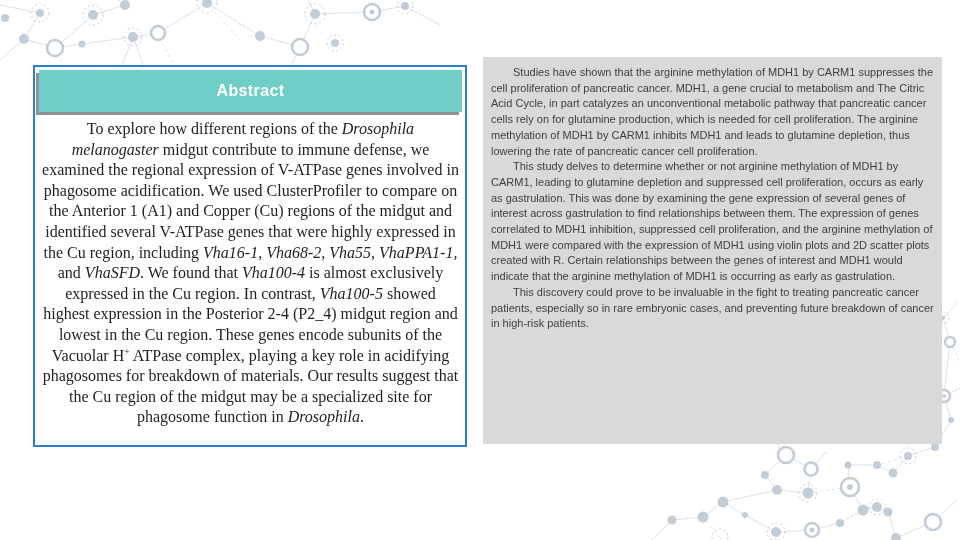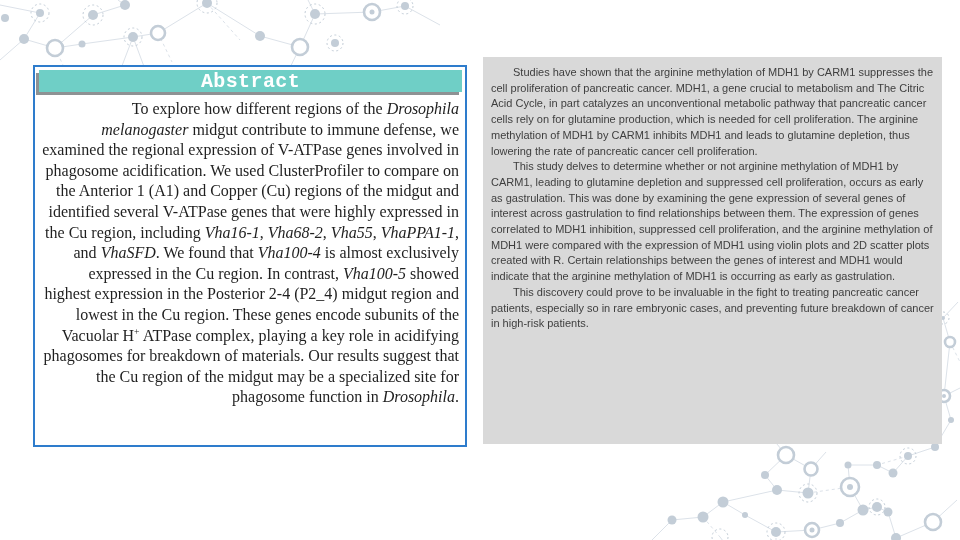--- a/index.html
+++ b/index.html
@@ -25,34 +25,34 @@
   .network-bg .ring{fill:#ffffff;stroke:var(--decoration-node);stroke-width:2.6;}
   .network-bg .dring{fill:none;stroke:var(--decoration-node);stroke-width:1;stroke-dasharray:2 2.6;}
 
   
   .panel-left{
     position:absolute;left:33px;top:65px;width:434px;height:382px;
     background:#ffffff;border:2px solid var(--panel-border-blue);
     box-sizing:border-box;z-index:2;
   }
   .abstract-header{
-    margin:3px 3px 0 4px;height:22px;
+    margin:3px 3px 0 4px;height:42px;
     background:var(--accent-teal);
     box-shadow:-3px 3px 0 0 var(--header-shadow-gray);
     display:flex;align-items:center;justify-content:center;
     color:var(--header-text-color);
-    font-family:Liberation Mono, monospace;
-    font-size:20px;font-weight:700;letter-spacing:0.4px;
+    font-family:Liberation Sans, sans-serif;
+    font-size:16px;font-weight:700;letter-spacing:0.4px;
   }
   .abstract-body{
     padding:7px 6px 0 7px;
     font-family:"Liberation Serif",serif;
     font-size:16px;line-height:20.6px;
     color:var(--left-text-color);
-    text-align:right;
+    text-align:center;
   }
   .abstract-body em{font-style:italic;}
   .abstract-body sup{font-size:60%;line-height:0;}
 
   
   .panel-right{
     position:absolute;left:483px;top:57px;width:459px;height:387px;
     background:var(--right-panel-gray);
     box-sizing:border-box;
     padding:8px 8px 0 8px;

